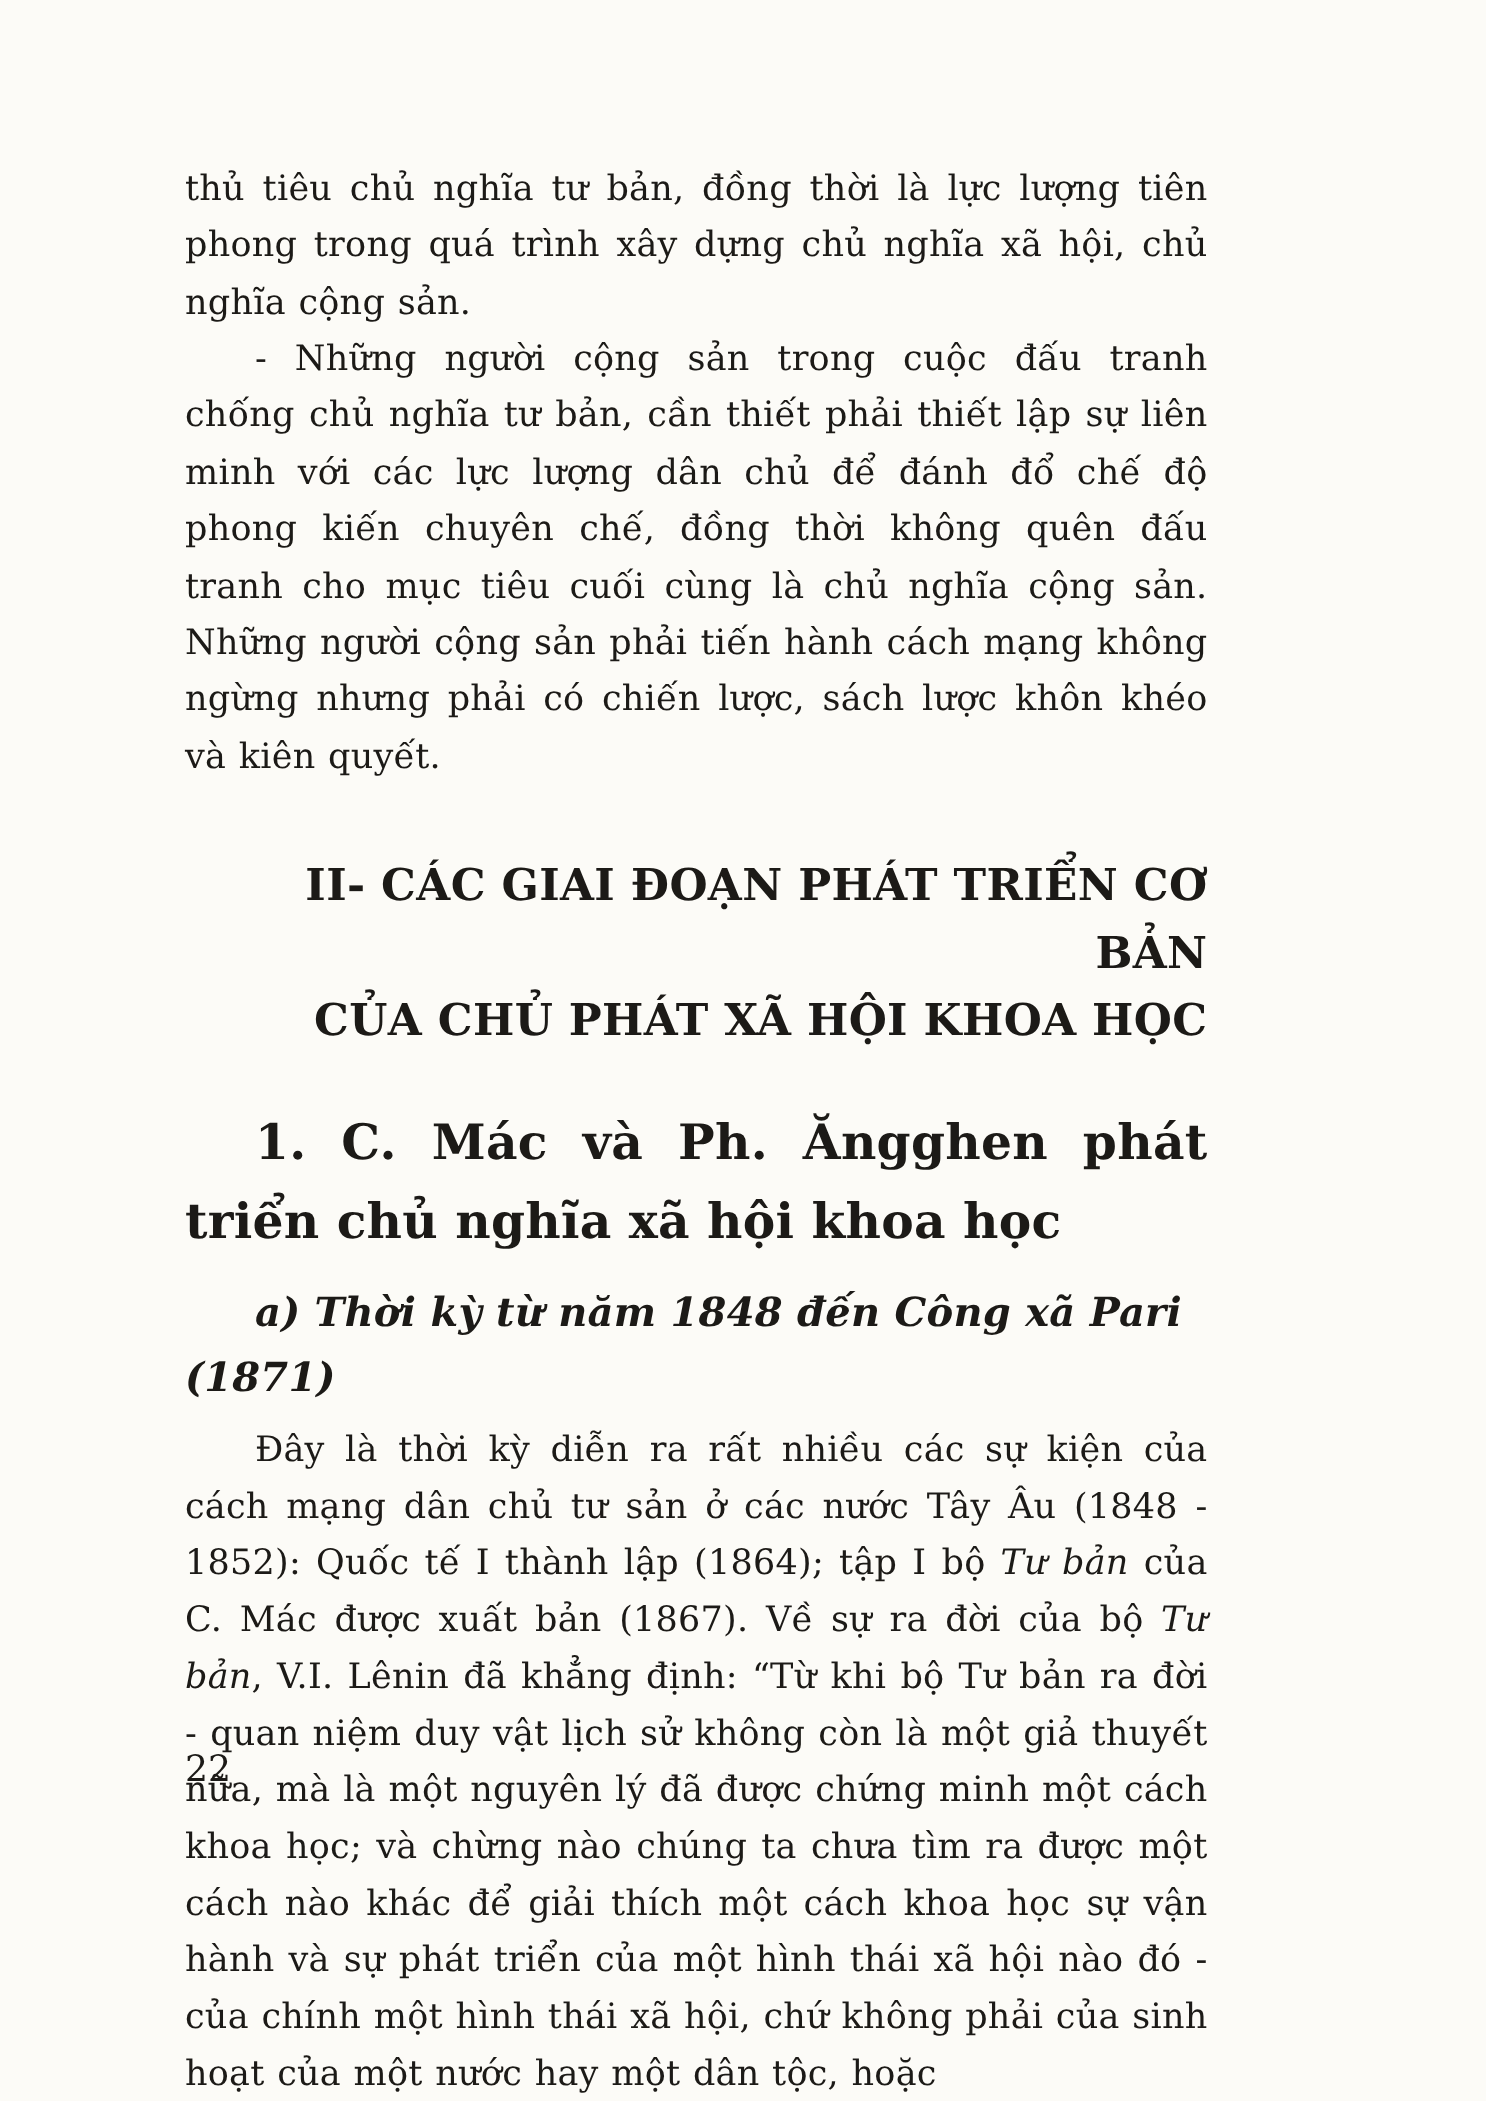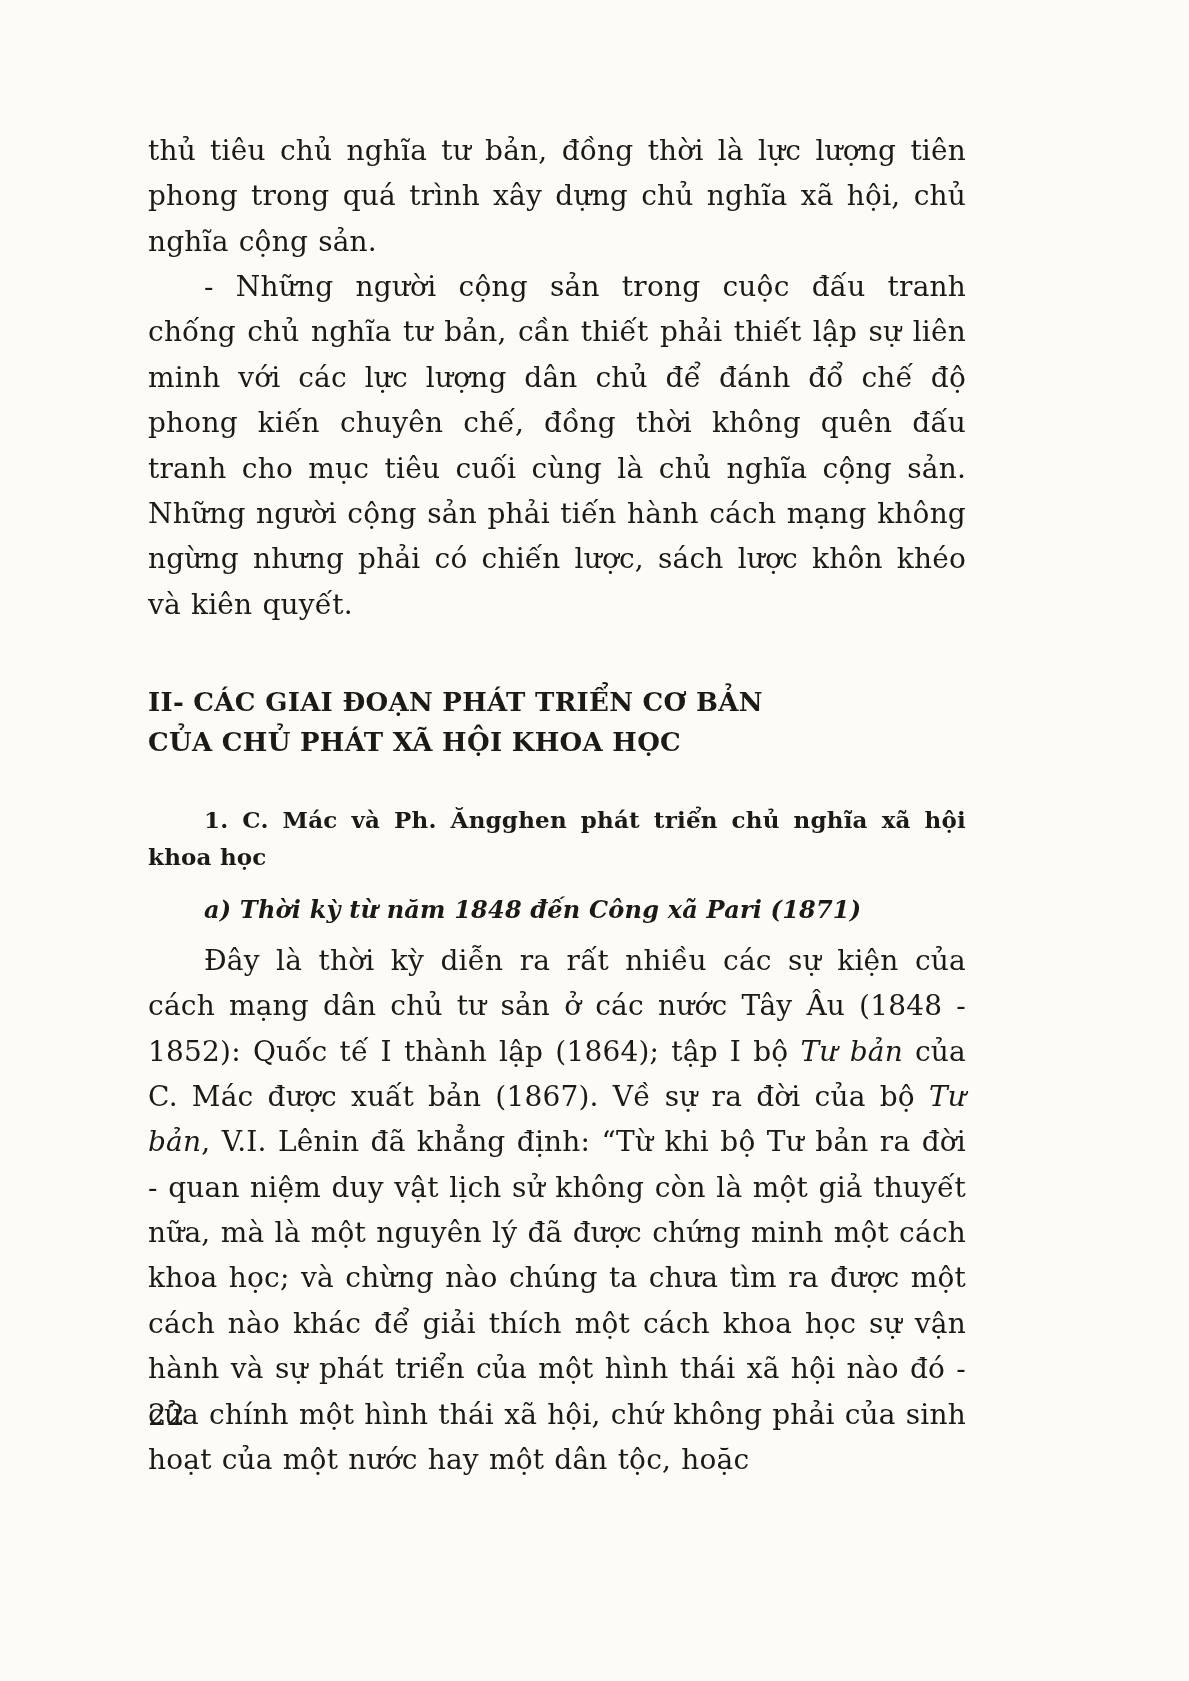--- a/index.html
+++ b/index.html
@@ -32,38 +32,38 @@
     line-height: 1.62;
     text-align: justify;
     letter-spacing: 0.2px;
     word-spacing: 1px;
   }
   .indent {
     text-indent: 56px;
   }
   .section-heading {
     margin: 55px 0 0 0;
-    font-size: 26px;
+    font-size: 35px;
     line-height: 1.55;
-    text-align: left;
+    text-align: right;
     font-weight: bold;
     letter-spacing: 0.3px;
   }
   .sub-bold {
     margin: 38px 0 0 0;
-    font-size: 23px;
+    font-size: 39px;
     font-weight: bold;
     line-height: 1.62;
     text-align: justify;
     text-indent: 56px;
     letter-spacing: 0.2px;
   }
   .sub-italic {
     margin: 16px 0 0 0;
-    font-size: 24px;
+    font-size: 32px;
     font-style: italic;
     line-height: 1.62;
     text-indent: 56px;
     letter-spacing: 0.2px;
   }
   .body-start {
     margin-top: 8px;
   }
   .italic {
     font-style: italic;

